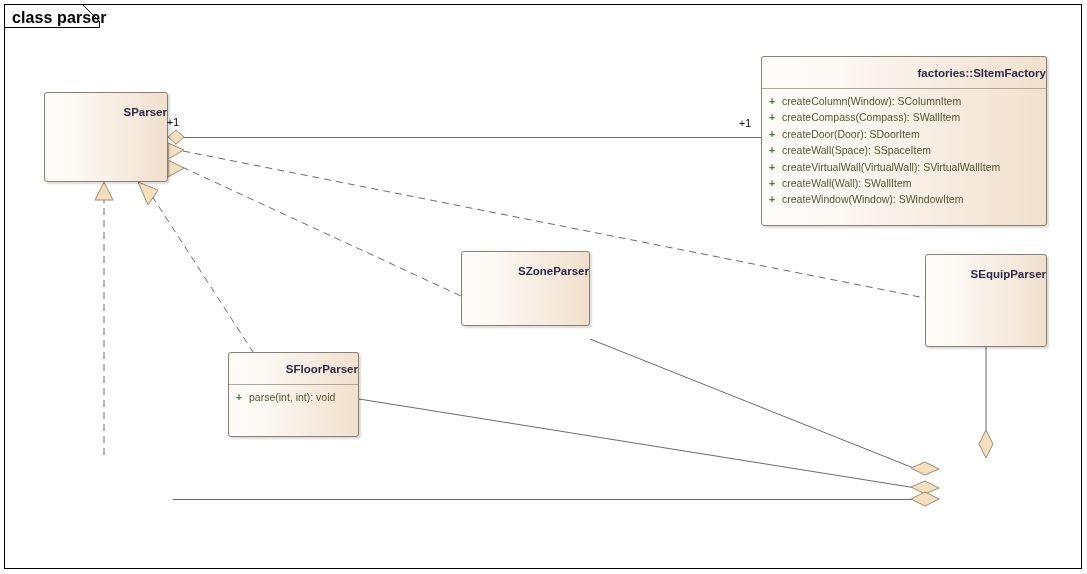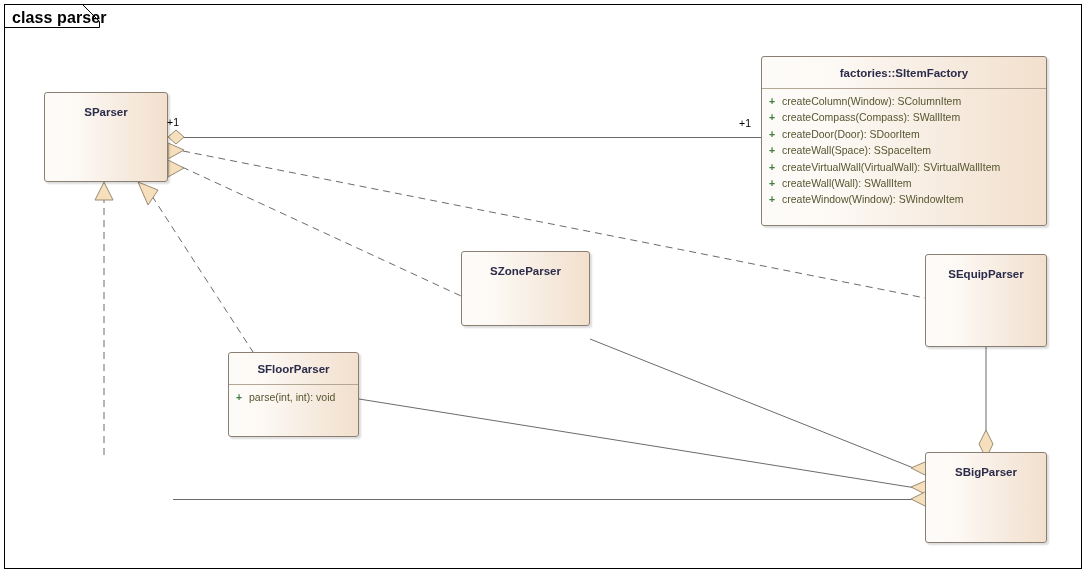--- a/index.html
+++ b/index.html
@@ -61,21 +61,21 @@
     position: absolute;
     box-sizing: border-box;
     border: 1px solid #8a7f72;
     border-radius: 3px;
     background: linear-gradient(to right, #fdfbf8 0%, #fdfaf6 22%, #f7ece1 62%, #f2e0cd 100%);
     box-shadow: 2px 2px 2px rgba(0,0,0,0.14);
     overflow: hidden;
   }
   .uml-class .cls-name {
     display: block;
-    text-align: center;
+    text-align: right;
     font-size: 11.5px;
     font-weight: bold;
     color: #2b2b4a;
     padding-top: 13px;
     white-space: nowrap;
   }
   .uml-class.has-compartment .cls-name {
     padding-top: 10px;
     padding-bottom: 9px;
   }
@@ -224,20 +224,17 @@
     <span class="cls-name">SFloorParser</span>
     <div class="compartment-sep members">
       <div class="member-row">
         <span class="member-vis">+</span>
         <span class="member-sig">parse(int, int): void</span>
       </div>
     </div>
   </div>
 
 
-  <div class="uml-class" style="left:925px; top:452px; width:122px; height:91px;">
-    <span class="cls-name">SBigParser</span>
-  </div>
 
   <div class="edge-label" style="left:167px; top:116px;">+1</div>
   <div class="edge-label" style="left:739px; top:117px;">+1</div>
 
 </div>
 
 </body></html>

